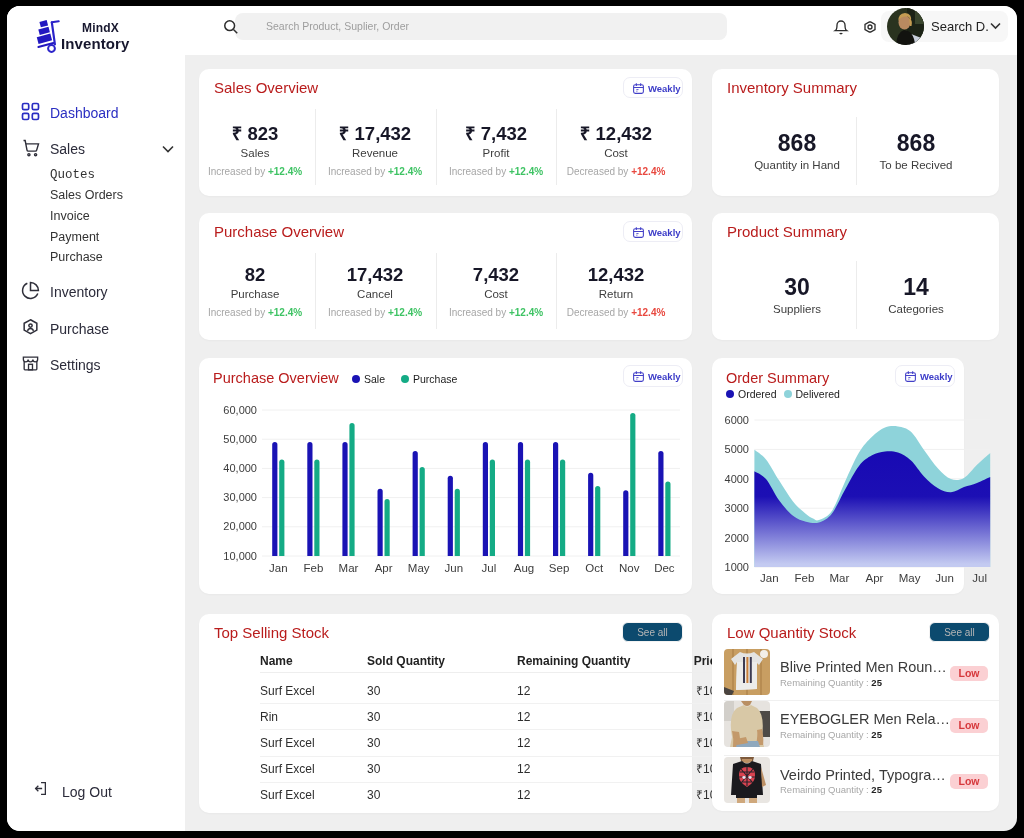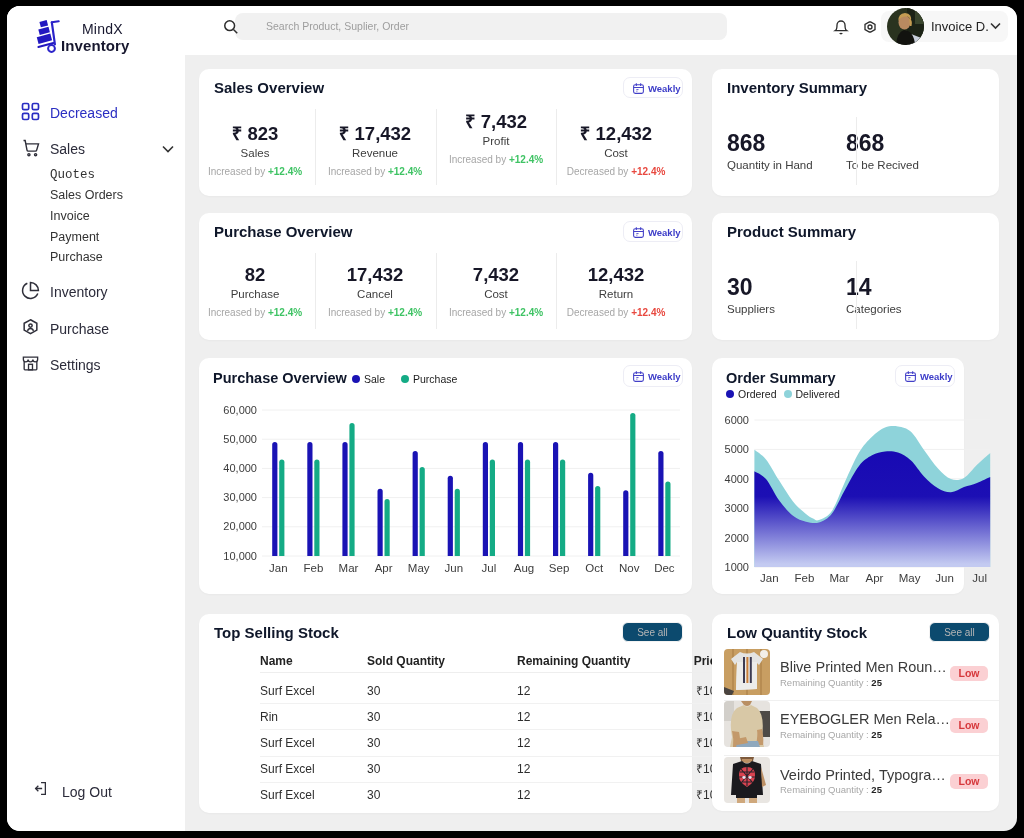--- a/index.html
+++ b/index.html
@@ -6,47 +6,47 @@
 html,body { width:1024px; height:838px; background:#000; font-family:"Liberation Sans", sans-serif; }
 .app { position:absolute; left:7px; top:6px; width:1010px; height:825px; background:#efefef; border-radius:13px; overflow:hidden; }
 .header { position:absolute; left:0; top:0; width:100%; height:49px; background:#fff; z-index:5; }
 .sidebar { position:absolute; left:0; top:0; width:178px; height:825px; background:#fff; }
 .content { position:absolute; left:178px; top:49px; width:832px; height:776px; }
 .card { position:absolute; background:#fff; border-radius:10px; box-shadow:0 1px 2px rgba(0,0,0,0.03); }
 
 
 .logo { position:absolute; left:24px; top:13px; }
 .logo-text { position:absolute; left:54px; top:15px; }
-.lt1 { font-size:14px; font-weight:normal; color:#17172e; letter-spacing:0.2px;padding-left:21px; }
+.lt1 { font-size:12px; font-weight:bold; color:#17172e; letter-spacing:0.2px;padding-left:21px; }
 .lt2 { font-size:15px; font-weight:bold; color:#17172e; margin-top:0px; letter-spacing:0.1px; }
 .search { position:absolute; left:228px; top:6.5px; width:492px; height:27px; background:#f1f1f1; border-radius:8px; color:#9d9d9d; font-size:10.5px; line-height:27px; padding-left:31px; }
 .hicon { position:absolute; top:13px; color:#333; }
 .userbox { position:absolute; right:9px; top:5px; width:127px; height:31px; background:#f7f7f7; border-radius:8px; }
 .avatar { position:absolute; left:6px; top:-3px; width:37px; height:37px; border-radius:50%; overflow:hidden; }
 .uname { position:absolute; left:50px; top:8px; font-size:13px; color:#222; }
 
 
 .nav-item { position:absolute; left:0; width:178px; height:24px; font-size:14px; color:#2b2b3a; }
 .nav-item .ic { position:absolute; left:14px; top:0px; }
 .nav-item .tx { position:absolute; left:43px; top:3px; }
 .sub { position:absolute; left:43px; font-size:12.5px; color:#333; }
 
 
-.ctitle { position:absolute; left:15px; top:10px; font-size:15px; color:#0f172a;font-weight:bold; }
+.ctitle { position:absolute; left:15px; top:10px; font-size:15px; color:#b91c1c; }
 .weakly { position:absolute; right:9px; top:8px; width:60px; height:21px; border:1px solid #ededf5; border-radius:7px; background:#fff; font-size:9.5px; color:#3c3cc8; font-weight:bold; }
 .weakly svg { position:absolute; left:8px; top:4px; }
 .weakly span { position:absolute; left:24px; top:4.5px; }
 .stat { position:absolute; top:0; text-align:center; width:120px; }
 .stat .num { font-size:18.5px; font-weight:bold; color:#171727; }
 .stat .lbl { font-size:11.5px; color:#3d3d3d; margin-top:2px; }
 .stat .inc { font-size:10px; color:#a6a6a6; margin-top:7px; }
 .inc b.g { color:#3fc364; }
 .inc b.r { color:#e8483f; }
 .vdiv { position:absolute; width:1px; background:#ececec; }
-.big2 { position:absolute; width:140px; }
+.big2 { position:absolute; text-align:center; width:140px; }
 .big2 .num { font-size:23px; font-weight:bold; color:#171727; }
 .big2 .lbl { font-size:11.5px; color:#3d3d3d; margin-top:2px; }
 
 .seeall { position:absolute; right:9px; top:8px; width:61px; height:20px; border:1px solid #f3f3f3; border-radius:6px; background:#0c4a6e; font-size:10px; color:#b5b5b5; text-align:center; line-height:20px; }
 
 
 table.tss { position:absolute; left:15px; top:38px; width:463px; border-collapse:collapse; font-size:12px; color:#2e2e2e;margin-left:46px; }
 table.tss th { text-align:left; font-size:12px; color:#222; padding:2px 0 4px 0; line-height:14px; border-bottom:1px solid #eee; font-weight:bold; }
 table.tss tr.fr td { padding-top:10.6px; } table.tss td { padding:5.6px 0; line-height:14px; border-bottom:1px solid #f1f1f1; }
 table.tss tr:last-child td { border-bottom:none; }
@@ -103,35 +103,35 @@
           <rect width="37" height="37" fill="#2a331f"></rect>
           <rect x="20" y="0" width="17" height="37" fill="#1c2316"></rect>
           <rect x="28" y="2" width="9" height="14" fill="#39452c"></rect>
           <path d="M24 26 L37 31 L37 37 L20 37 Z" fill="#c8cfdb"></path>
           <ellipse cx="17.5" cy="14.5" rx="6" ry="7" fill="#b98a60"></ellipse>
           <path d="M11.5 13 Q11 5.5 18 5 Q25.5 5.5 24 14 Q23.5 8.5 19 8.5 Q13 8.5 11.5 13 Z" fill="#c49c52"></path>
           <path d="M22 10 Q26 12 24.5 18 L23 18 Z" fill="#c49c52"></path>
           <path d="M9 37 Q10 24 17 22 Q27 23 28 37 Z" fill="#12130f"></path>
         </svg>
       </div>
-      <div class="uname">Invoice D.</div>
+      <div class="uname">Search D.</div>
       <svg style="position:absolute; right:7px; top:11px;" width="11" height="8" viewBox="0 0 11 8" fill="none" stroke="#333" stroke-width="1.6">
           <path d="M1 1.5 L5.5 6 L10 1.5"></path>
         </svg>
     </div>
   </div>
   <div class="sidebar">
     <div class="nav-item" style="top:96px; color:#2a2ec2;">
       <svg class="ic" width="19" height="19" viewBox="0 0 19 19" fill="none" stroke="#2a2ec2" stroke-width="1.7">
           <rect x="1.5" y="1.5" width="6.2" height="6.2" rx="1.5"></rect>
           <rect x="11.3" y="1.5" width="6.2" height="6.2" rx="1.5"></rect>
           <rect x="1.5" y="11.3" width="6.2" height="6.2" rx="1.5"></rect>
           <rect x="11.3" y="11.3" width="6.2" height="6.2" rx="1.5"></rect>
         </svg>
-      <span class="tx">Decreased</span>
+      <span class="tx">Dashboard</span>
     </div>
     <div class="nav-item" style="top:132px;">
       <svg class="ic" width="20" height="20" viewBox="0 0 24 24" fill="none" stroke="#2f2f3a" stroke-width="1.7">
           <path d="M3 3h2l2.2 11.5a1.5 1.5 0 0 0 1.5 1.2h8.6a1.5 1.5 0 0 0 1.5-1.2L21 7H6"></path>
           <circle cx="9.5" cy="20" r="1.3"></circle>
           <circle cx="17.5" cy="20" r="1.3"></circle>
         </svg>
       <span class="tx">Sales</span>
       <svg style="position:absolute; left:155px; top:7px;" width="12" height="8" viewBox="0 0 12 8" fill="none" stroke="#333" stroke-width="1.6">
           <path d="M1 1.5 L6 6.5 L11 1.5"></path>
@@ -190,21 +190,21 @@
     <div class="stat" style="left:-4px; top:51px;">
         <div class="num">₹ 823</div>
         <div class="lbl">Sales</div>
         <div class="inc">Increased by <b class="g">+12.4%</b></div>
       </div>
     <div class="stat" style="left:116px; top:51px;">
         <div class="num">₹ 17,432</div>
         <div class="lbl">Revenue</div>
         <div class="inc">Increased by <b class="g">+12.4%</b></div>
       </div>
-    <div class="stat" style="left:237px; top:39px;">
+    <div class="stat" style="left:237px; top:51px;">
         <div class="num">₹ 7,432</div>
         <div class="lbl">Profit</div>
         <div class="inc">Increased by <b class="g">+12.4%</b></div>
       </div>
     <div class="stat" style="left:357px; top:51px;">
         <div class="num">₹ 12,432</div>
         <div class="lbl">Cost</div>
         <div class="inc">Decreased by <b class="r">+12.4%</b></div>
       </div>
     <div class="vdiv" style="left:116px; top:40px; height:76px;"></div>

